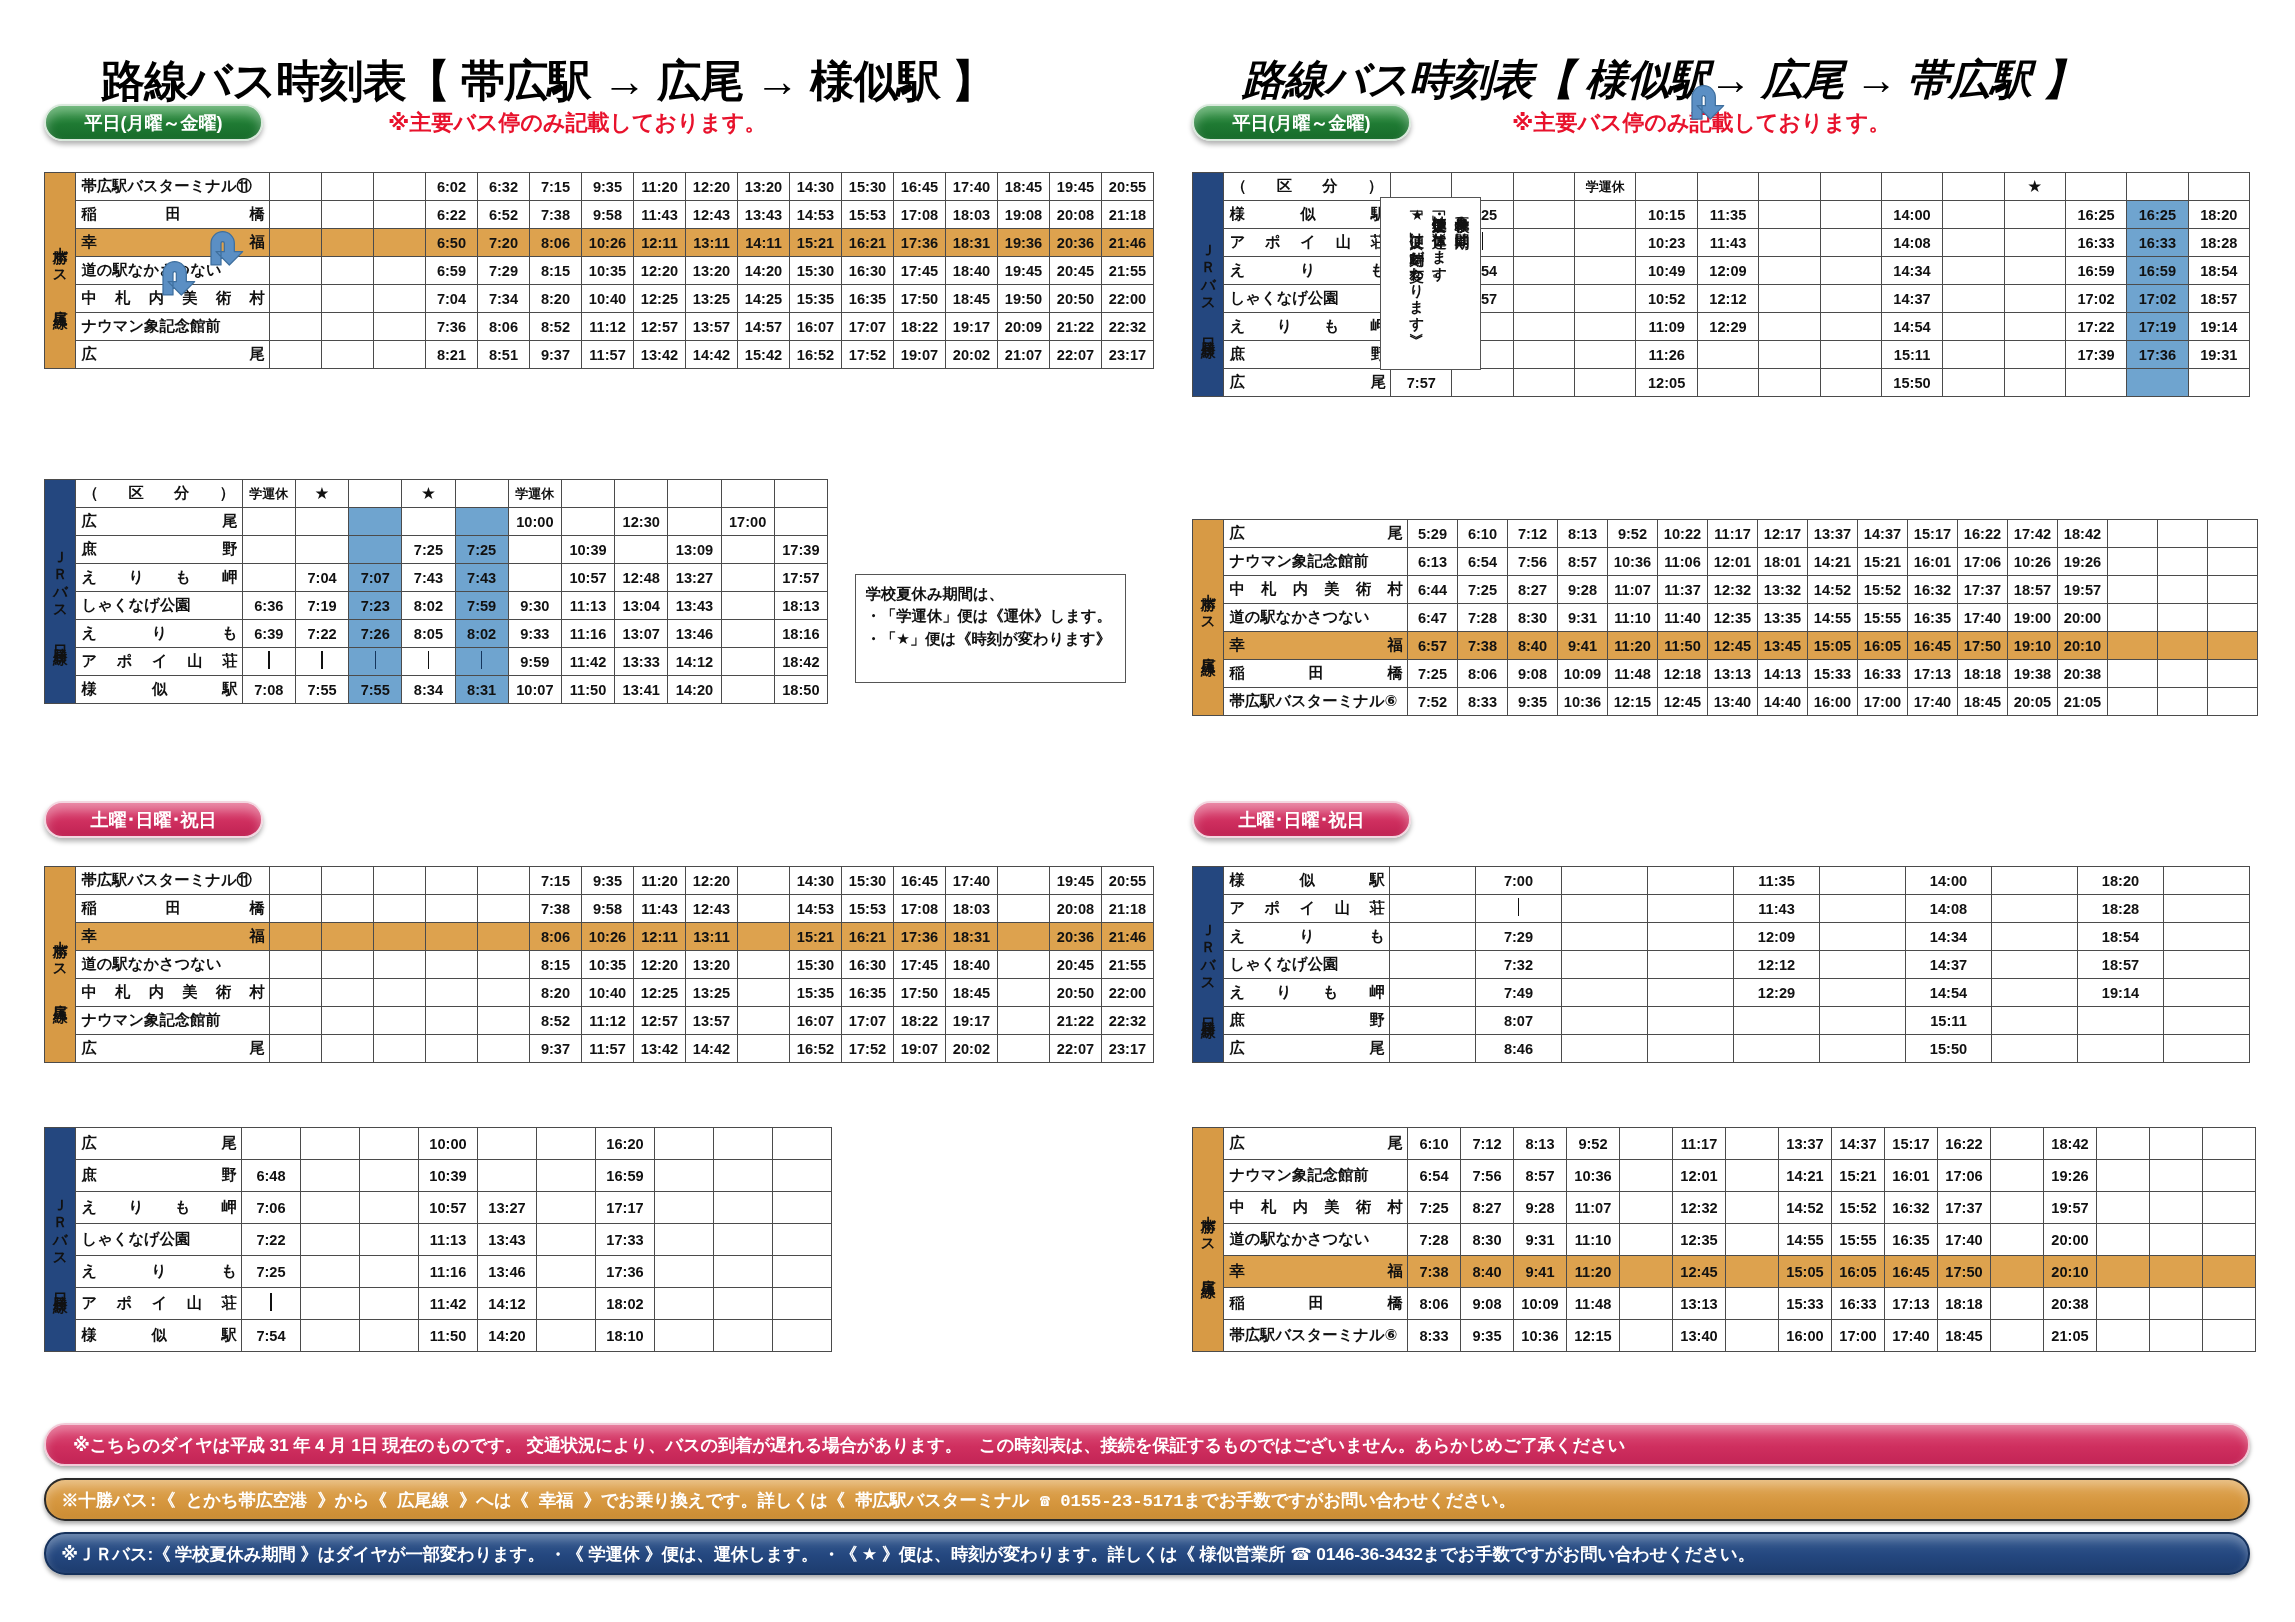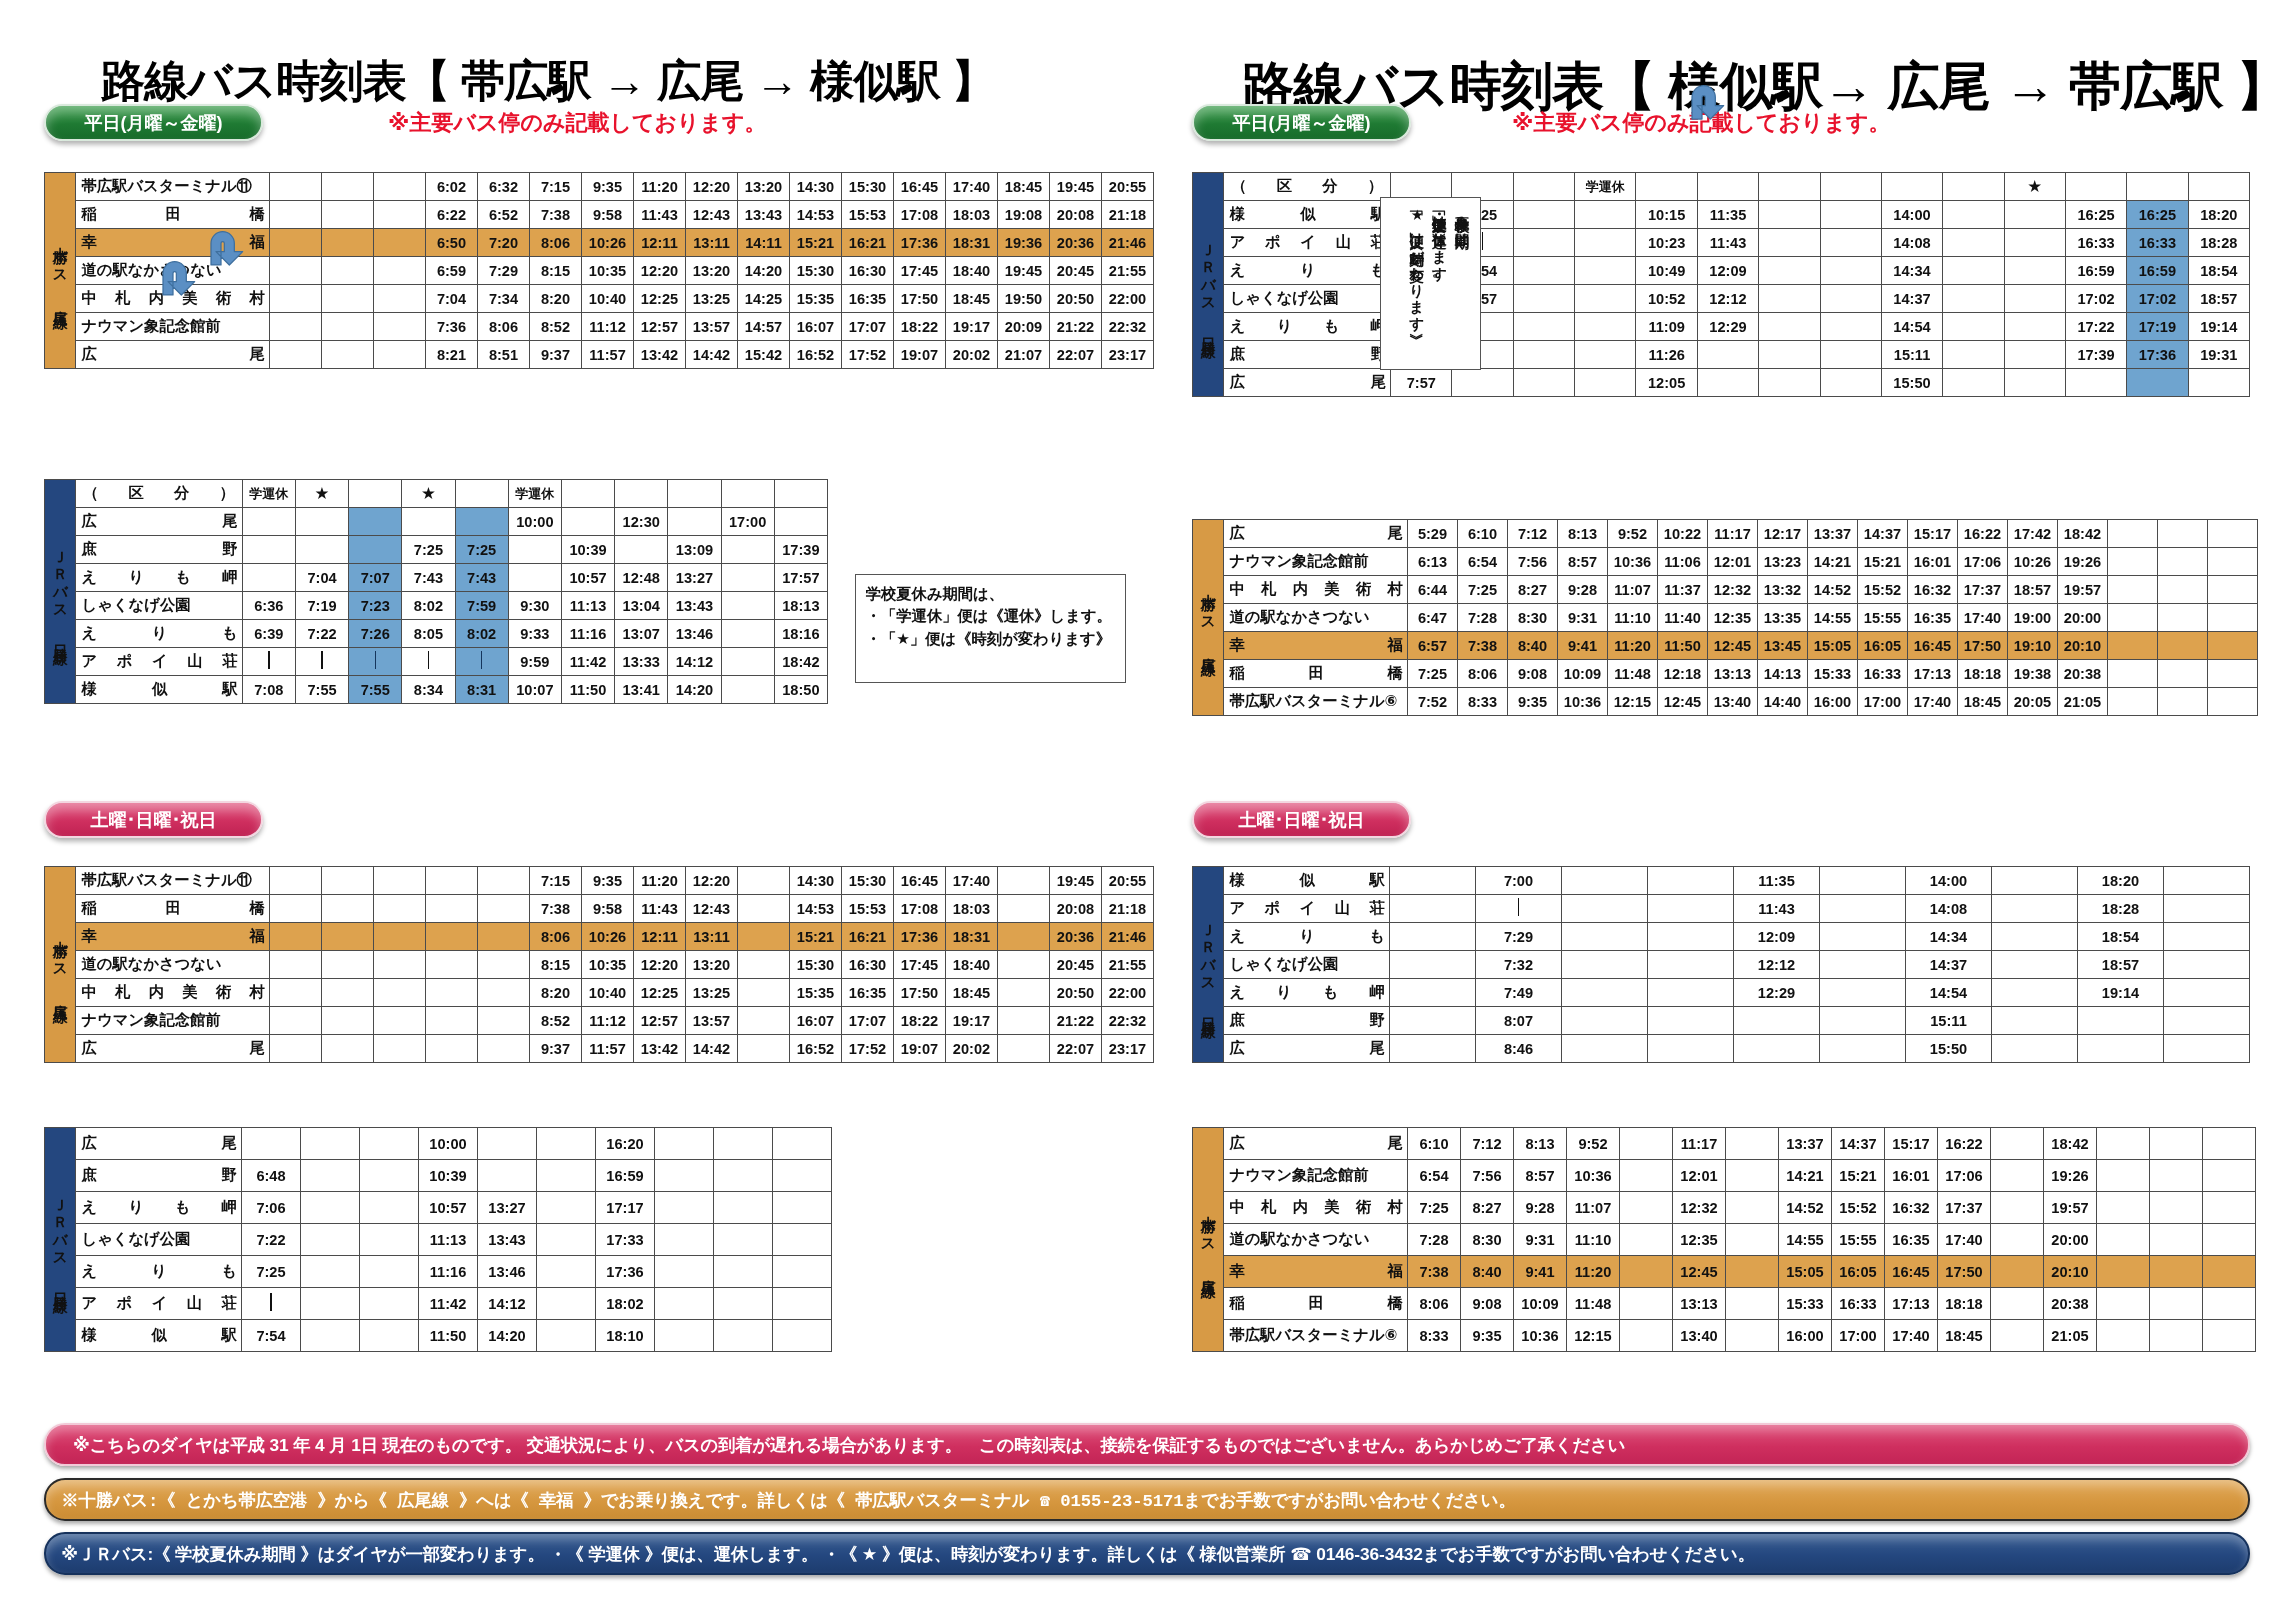--- a/index.html
+++ b/index.html
@@ -143,21 +143,21 @@
 
     <div class="title title-left">路線バス時刻表【 帯広駅 → 広尾 → 様似駅 】</div>
 
     <div class="pill pill-green" style="left:44px;top:104px;width:215px;height:33px;font-size:18px;">平日(月曜～金曜)</div>
 
     <div class="redNote" style="left:388px;top:108px;font-size:22px;">※主要バス停のみ記載しております。</div>
   </div>
 
   <div class="col col-right">
 
-    <div class="title" style="left:94px;top:52px;font-size:52px;">路線バス時刻表【 様似駅→ 広尾 → 帯広駅 】</div>
+    <div class="title" style="left:94px;top:52px;font-size:42px;font-style:italic;">路線バス時刻表【 様似駅→ 広尾 → 帯広駅 】</div>
 
     <div class="pill pill-green" style="left:44px;top:104px;width:215px;height:33px;font-size:18px;">平日(月曜～金曜)</div>
 
     <div class="redNote" style="left:364px;top:108px;font-size:22px;">※主要バス停のみ記載しております。</div>
   </div>
 
   <div class="pill pill-pink" style="left:44px;top:801px;width:215px;height:33px;font-size:18px;">土曜･日曜･祝日</div>
 
   <div class="pill pill-pink" style="left:1192px;top:801px;width:215px;height:33px;font-size:18px;">土曜･日曜･祝日</div>
 
@@ -941,21 +941,21 @@
           </tr>
           <tr style="height: 28px;">
             <td class="stop">ナウマン象記念館前</td>
             <td>6:13</td>
             <td>6:54</td>
             <td>7:56</td>
             <td>8:57</td>
             <td>10:36</td>
             <td>11:06</td>
             <td>12:01</td>
-            <td>13:23</td>
+            <td>18:01</td>
             <td>14:21</td>
             <td>15:21</td>
             <td>16:01</td>
             <td>17:06</td>
             <td>10:26</td>
             <td>19:26</td>
             <td></td>
             <td></td>
             <td></td>
           </tr>

